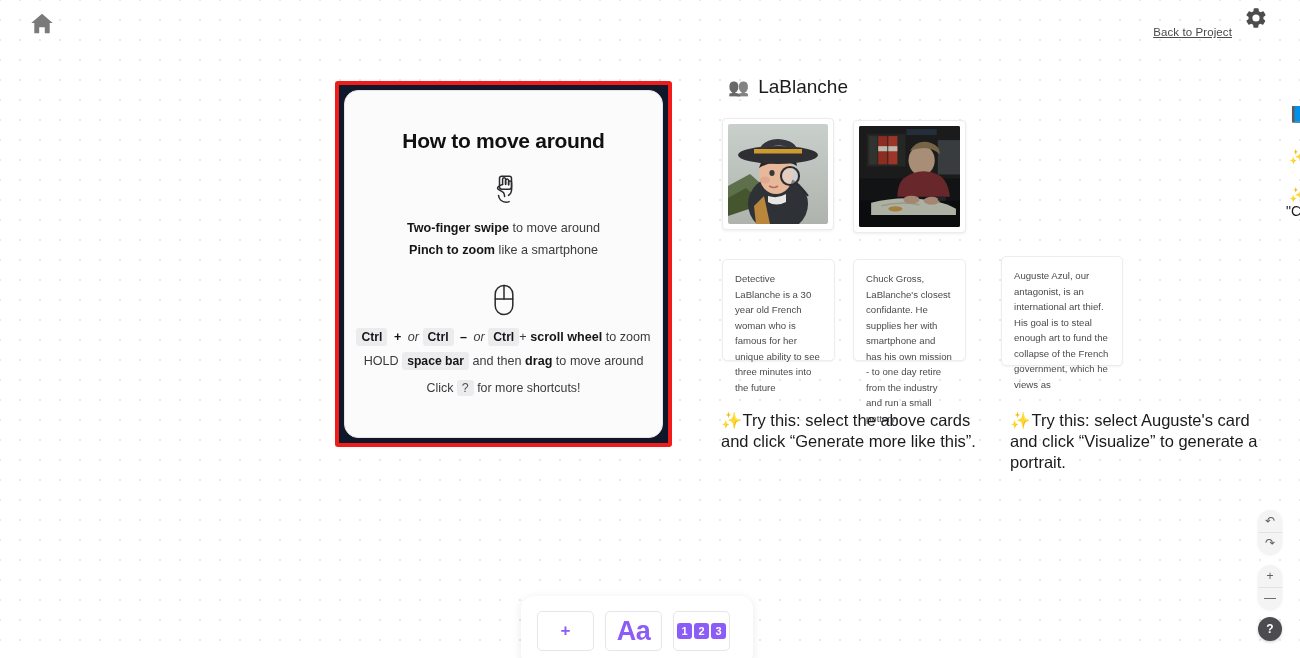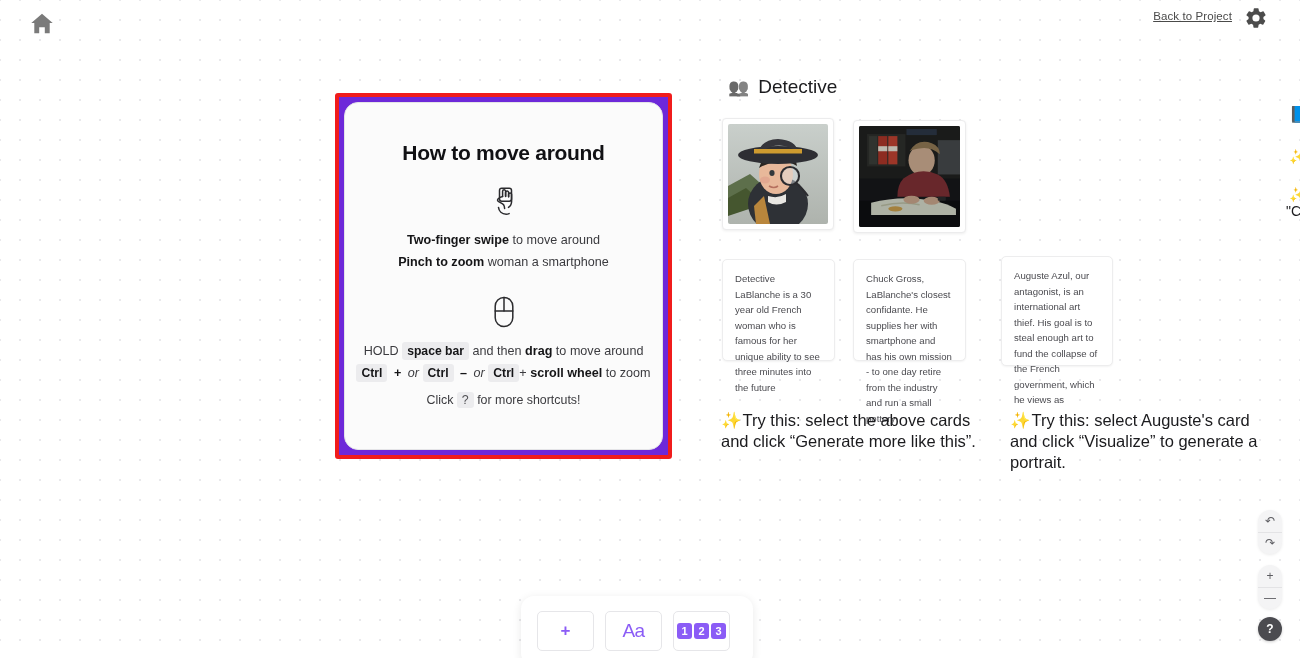--- a/index.html
+++ b/index.html
@@ -24,45 +24,45 @@
   .home-icon {
     position: absolute;
     left: 28px; top: 10px;
     width: 28px; height: 28px;
     color: #7a7a7a;
   }
   .home-icon svg { width: 100%; height: 100%; display: block; }
 
   .back-link {
     position: absolute;
-    right: 68px; top: 10px;
+    right: 68px; top: 26px;
     font-size: 11.5px;
     color: #4a4a4a;
     text-decoration: underline;
     cursor: pointer;
     letter-spacing: .1px;
   }
 
   .gear-btn {
     position: absolute;
     right: 32px; top: 6px;
     width: 24px; height: 24px;
     color: #4c4c4c;
     cursor: pointer;
   }
   .gear-btn svg { width: 100%; height: 100%; display: block; }
 
   
   .howto-selection {
     position: absolute;
-    left: 335px; top: 93px;
+    left: 335px; top: 81px;
     width: 337px; height: 366px;
     border: 4px solid #f01c1c;
     border-radius: 3px;
-    background: #6d28d9;
+    background: #0f172a;
     padding: 5px;
   }
 
   .howto-card {
     width: 100%; height: 100%;
     background: #fbfbfb;
     border: 1px solid #e4e4e7;
     border-radius: 14px;
     padding: 26px 26px 20px;
     display: flex;
@@ -161,21 +161,21 @@
     border: 1px solid #ededee;
     border-radius: 5px;
     padding: 11px 12px;
     font-size: 9.6px;
     line-height: 1.62;
     color: #4b4b50;
     box-shadow: 0 1px 2px rgba(0,0,0,.05);
   }
   #char-text-1 { left: 722px; top: 259px; width: 113px; height: 102px; }
   #char-text-2 { left: 853px; top: 259px; width: 113px; height: 102px; }
-  #char-text-3 { left: 1001px; top: 256px; width: 112px; height: 110px; }
+  #char-text-3 { left: 1001px; top: 256px; width: 122px; height: 110px; }
 
   
   .try-note {
     position: absolute;
     font-size: 16.5px;
     line-height: 1.28;
     color: #1b1b1e;
   }
   #try-note-1 { left: 721px; top: 410px; width: 265px; }
   #try-note-2 { left: 1010px; top: 410px; width: 265px; }
@@ -213,21 +213,21 @@
     border: 1px solid #e6e6e9;
     border-radius: 5px;
     background: #ffffff;
     display: flex;
     align-items: center;
     justify-content: center;
     cursor: pointer;
     color: #8b5cf6;
   }
   .tool-btn.plus { font-size: 17px; font-weight: bold; }
-  .tool-btn.aa { font-size: 19px; font-weight: normal; letter-spacing: -.5px; }
+  .tool-btn.aa { font-size: 27px; font-weight: bold; letter-spacing: -.5px; }
   .tool-btn.num { gap: 2px; }
   .num-chip {
     background: #8b5cf6;
     color: #ffffff;
     font-size: 11px;
     font-weight: bold;
     border-radius: 3px;
     width: 15px; height: 16px;
     display: flex; align-items: center; justify-content: center;
   }
@@ -304,56 +304,56 @@
         <path d="M19.6 9.8V7.6a1.5 1.5 0 0 1 3 0v6.6c0 3.2-1.3 5.1-3.1 6.2"></path>
         <path d="M13.6 9.5c-1.1.2-3.6 1.5-4.6 2.6-.7.8-.5 1.7.3 2.2l4.3 2.6c.9.6 1.5 1.4 1.7 2.6l.3 2"></path>
         <path d="M9.5 20.4c.4 3.9 3.4 6.8 7.6 6.8 1.2 0 2.1-.2 3-.6"></path>
       </svg>
     </div>
 
     <div class="howto-line">
       <b>Two-finger swipe</b><span> to move around</span>
     </div>
     <div class="howto-line">
-      <b>Pinch to zoom</b><span> woman a smartphone</span>
+      <b>Pinch to zoom</b><span> like a smartphone</span>
     </div>
 
     <div class="glyph" style="margin-top:22px;">
       <svg width="24" height="32" viewBox="0 0 24 32" fill="none" stroke="currentColor" stroke-width="1.5" stroke-linecap="round" stroke-linejoin="round">
         <rect x="3.2" y="1.4" width="17.6" height="29.2" rx="8.8"></rect>
         <path d="M12 1.4v13.6"></path>
         <path d="M3.2 15h17.6"></path>
       </svg>
-    </div>
-
-    <div class="howto-line" style="margin-top:6px;">
-      <span>HOLD </span><span class="kbd">space bar</span><span> and then </span><b>drag</b><span> to move around</span>
     </div>
 
     <div class="howto-line">
       <span class="kbd">Ctrl</span>
       <span class="kbd-plain">+</span>
       <i>or</i>
       <span class="kbd">Ctrl</span>
       <span class="kbd-plain">–</span>
       <i>or</i>
       <span class="kbd">Ctrl</span><span>+ </span><b>scroll wheel</b><span> to zoom</span>
     </div>
 
+    <div class="howto-line" style="margin-top:6px;">
+      <span>HOLD </span><span class="kbd">space bar</span><span> and then </span><b>drag</b><span> to move around</span>
+    </div>
+
     <div class="howto-spacer"></div>
 
     <div class="howto-foot">
       <span>Click </span><span class="qmark">?</span><span> for more shortcuts!</span>
     </div>
   </div>
 </div>
 
 <div class="characters-heading">
   <span class="emoji">👥</span>
-  <span>Detective</span>
+  <span>LaBlanche</span>
 </div>
 
 <div class="char-img-card" id="char-img-1">
   <div class="char-img">
     <svg viewBox="0 0 100 100" preserveAspectRatio="none" aria-hidden="true">
       <defs>
         <linearGradient id="skyg" x1="0" y1="0" x2="0" y2="1">
           <stop offset="0%" stop-color="#c9cfcb"></stop>
             <stop offset="100%" stop-color="#aeb3ad"></stop>
         </linearGradient>

